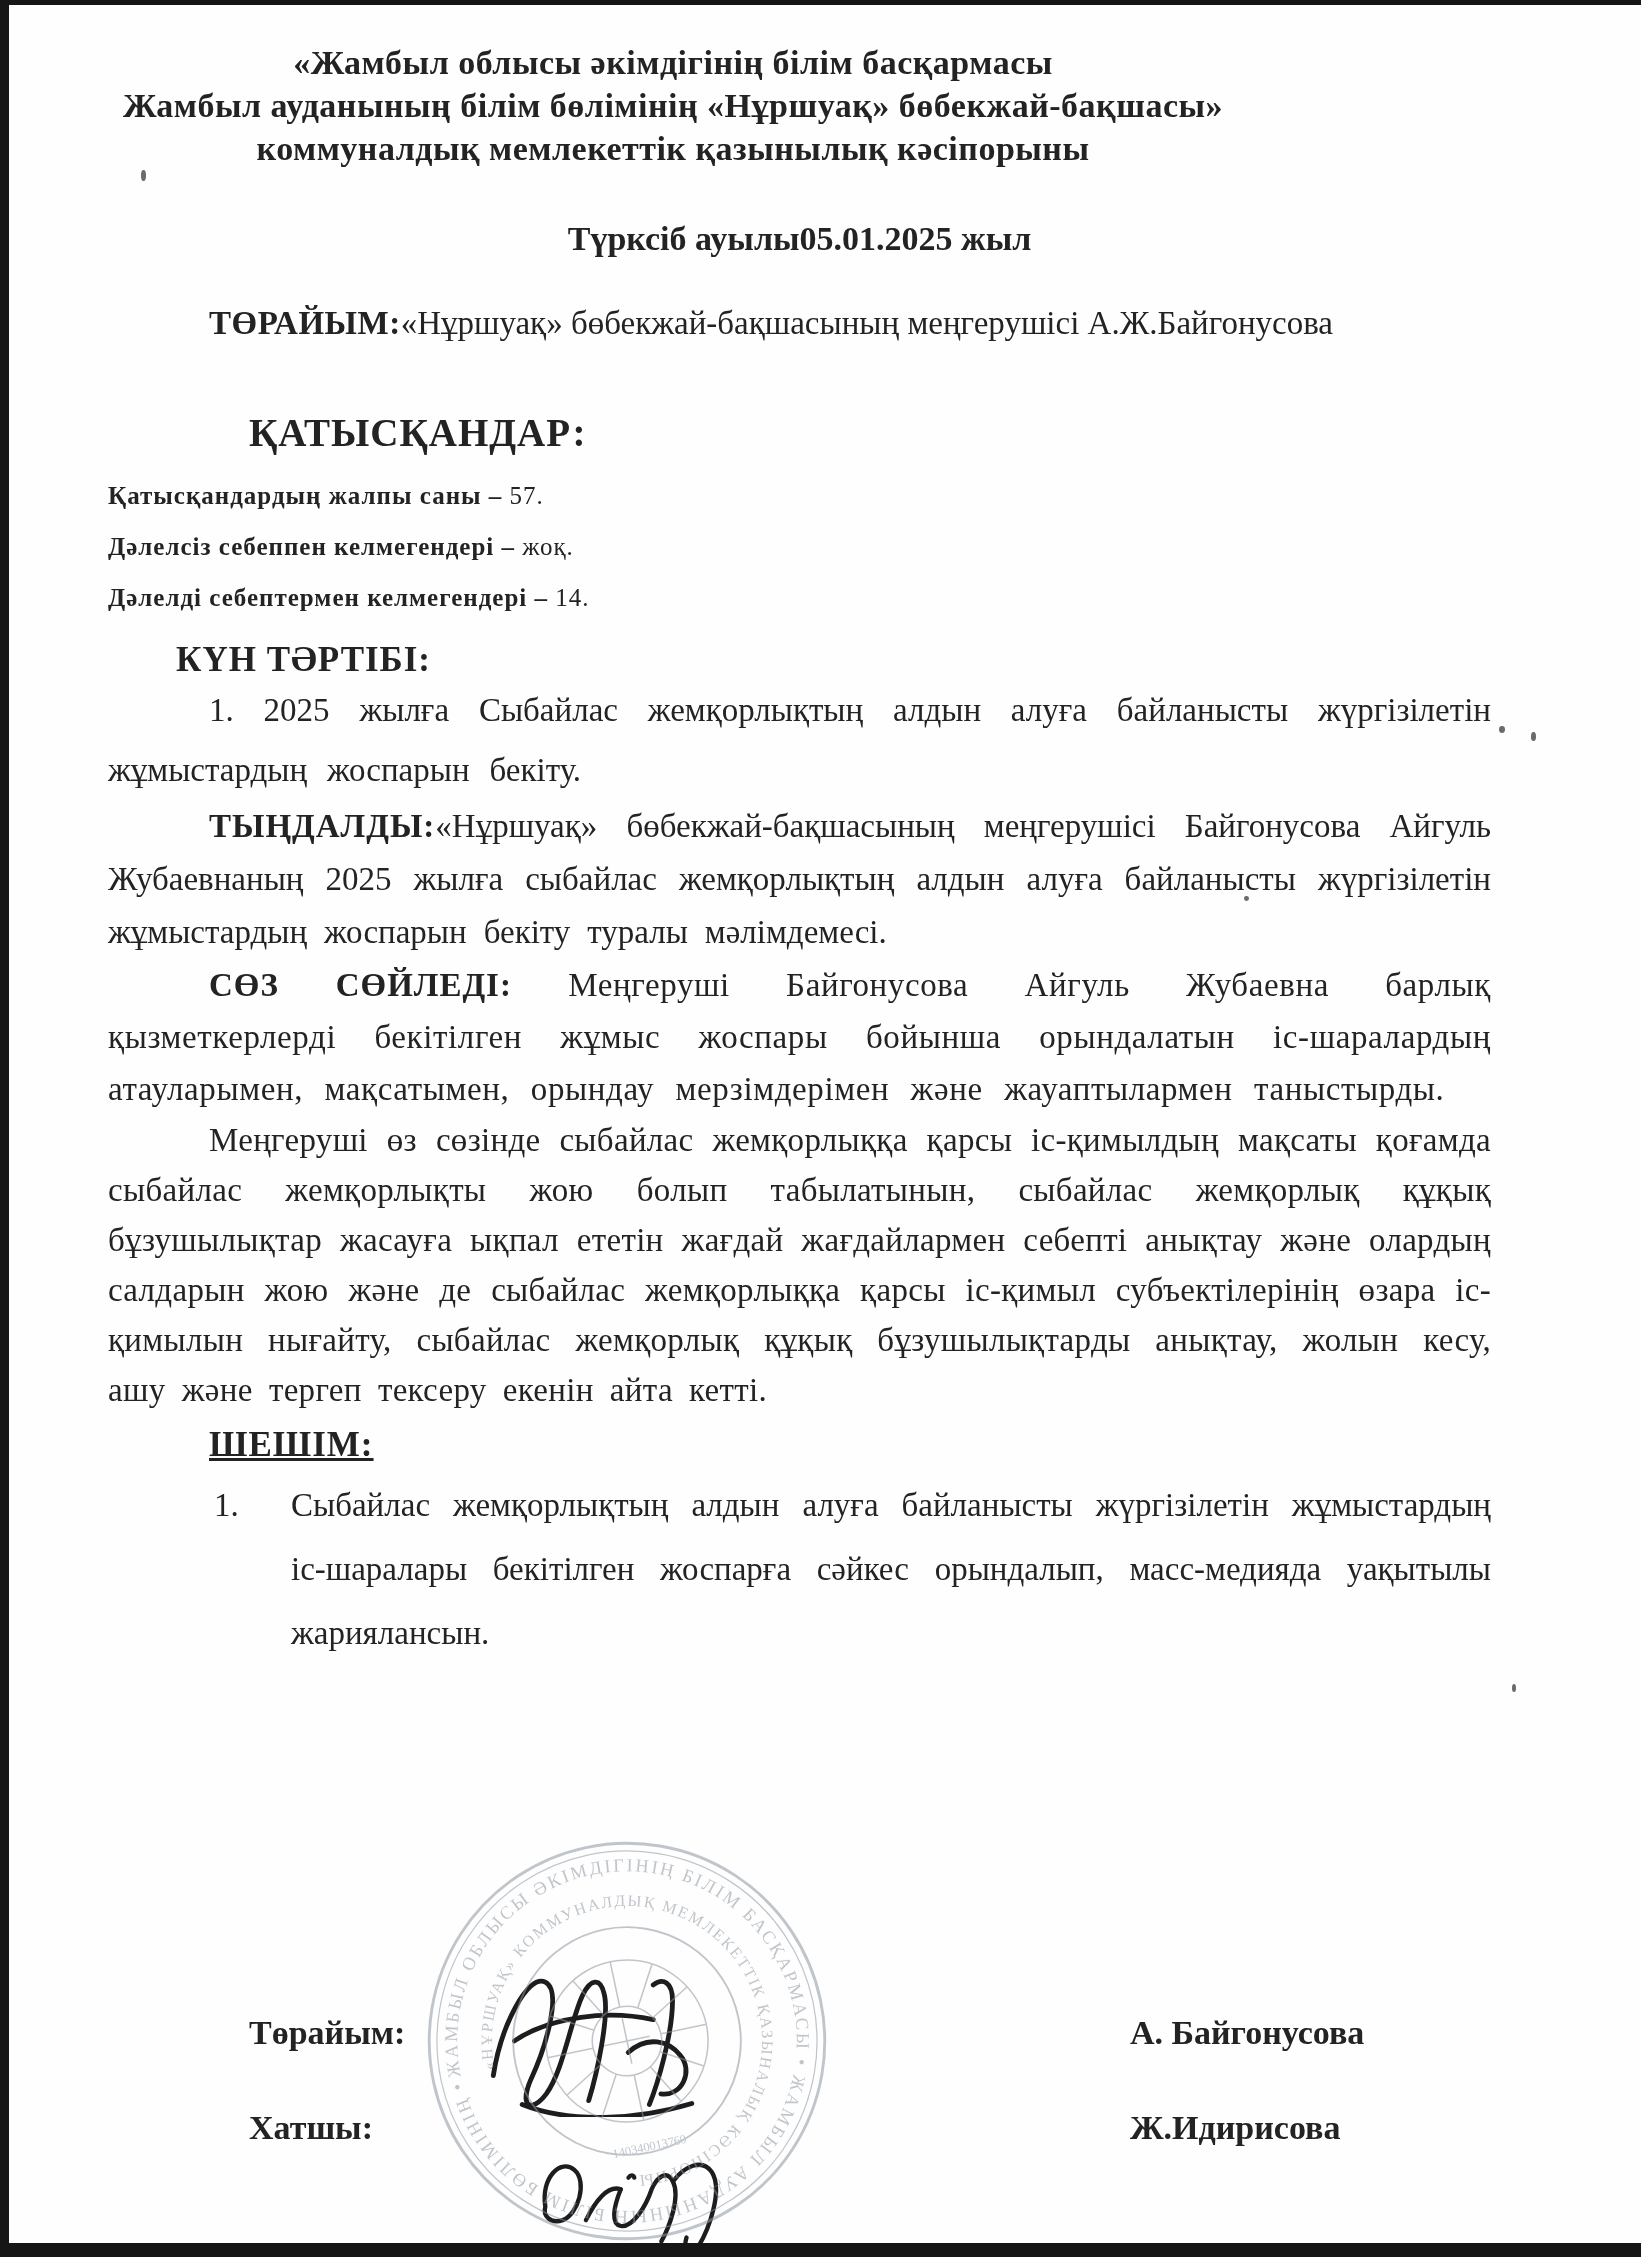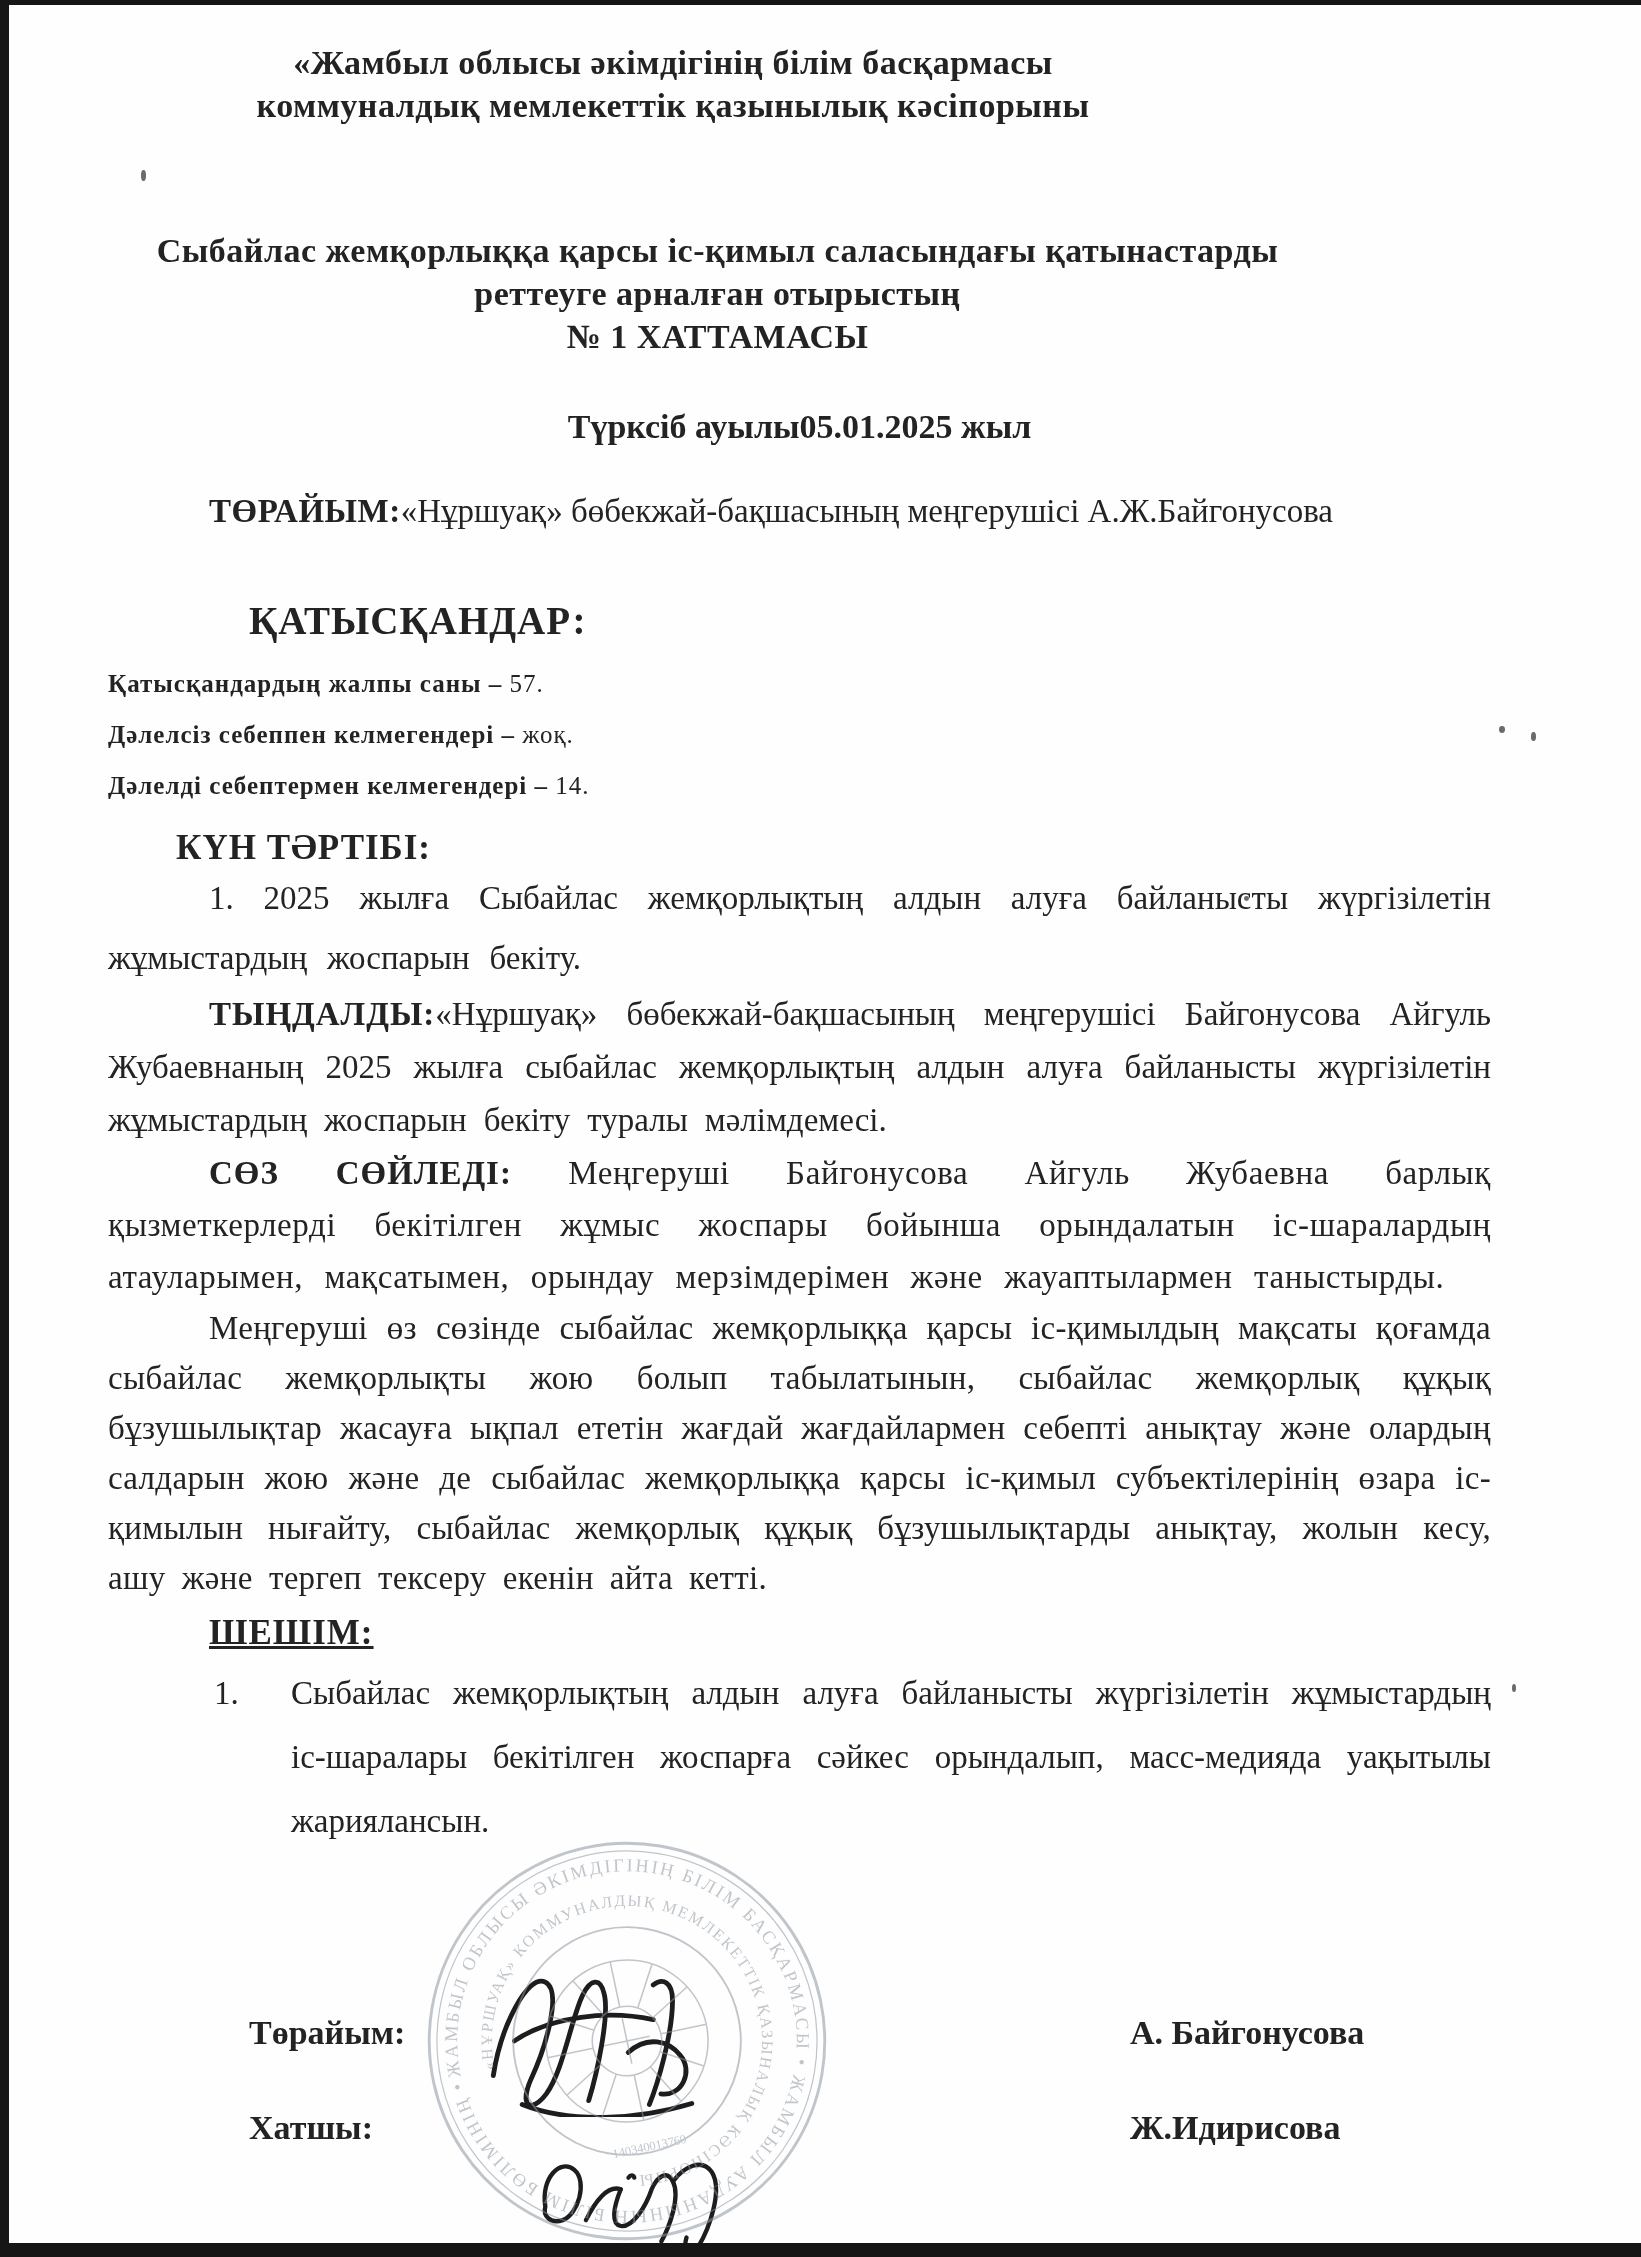--- a/index.html
+++ b/index.html
@@ -81,28 +81,24 @@
 
   <div class="edge edge-left"></div>
   <div class="edge edge-top"></div>
   <div class="edge edge-right"></div>
   <div class="edge edge-bottom"></div>
 
   <div class="content">
 
     <div class="org-header">
       <div>«Жамбыл облысы әкімдігінің білім басқармасы</div>
+      <div>Жамбыл ауданының білім бөлімінің «Нұршуақ» бөбекжай-бақшасы»</div>
       <div>коммуналдық мемлекеттік қазынылық кәсіпорыны</div>
     </div>
 
-    <div class="protocol-title">
-      <div>Сыбайлас жемқорлыққа қарсы іс-қимыл саласындағы қатынастарды</div>
-      <div>реттеуге арналған отырыстың</div>
-      <div>№ 1 ХАТТАМАСЫ</div>
-    </div>
 
     <div class="place-date">
       <span>Түрксіб ауылы</span>
       <span>05.01.2025 жыл</span>
     </div>
 
     <div class="officials">
       <div><span class="lbl">ТӨРАЙЫМ:</span><span>«Нұршуақ» бөбекжай-бақшасының меңгерушісі А.Ж.Байгонусова</span></div>
     </div>
 

